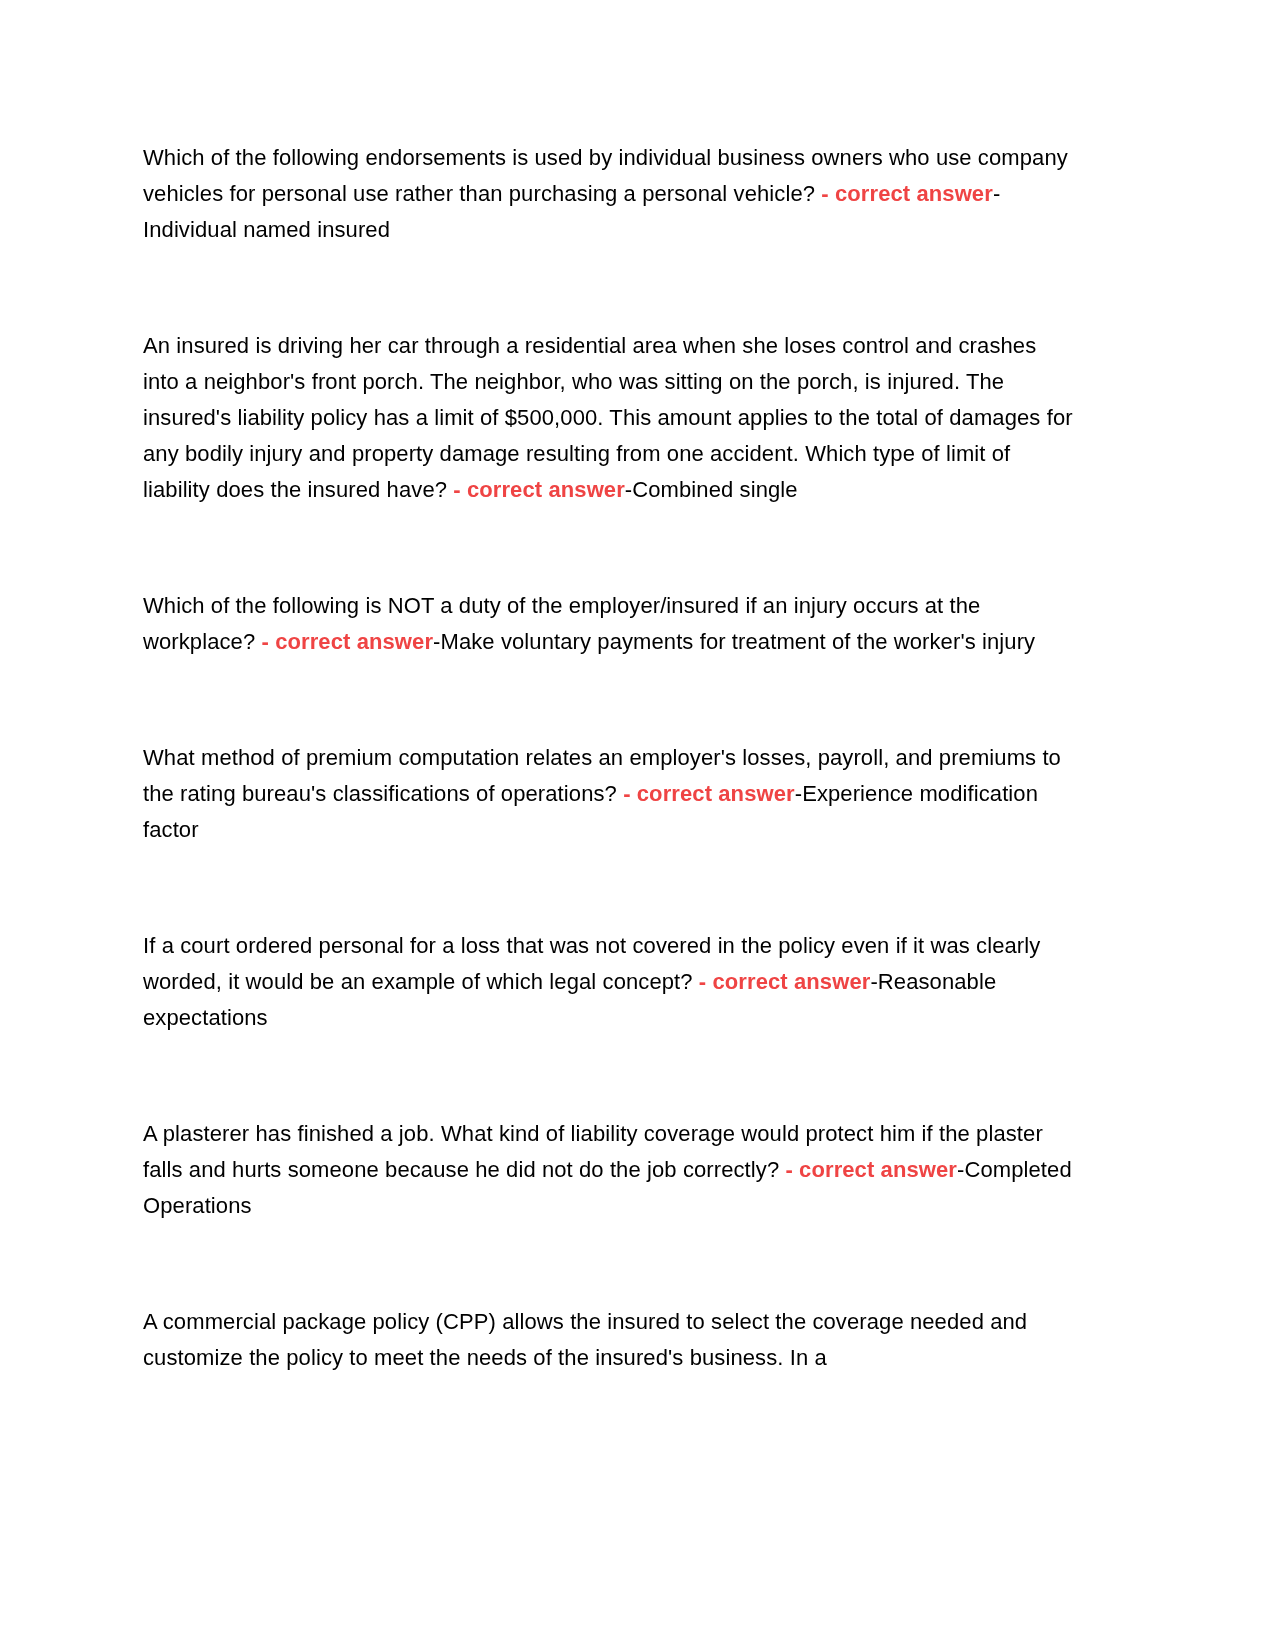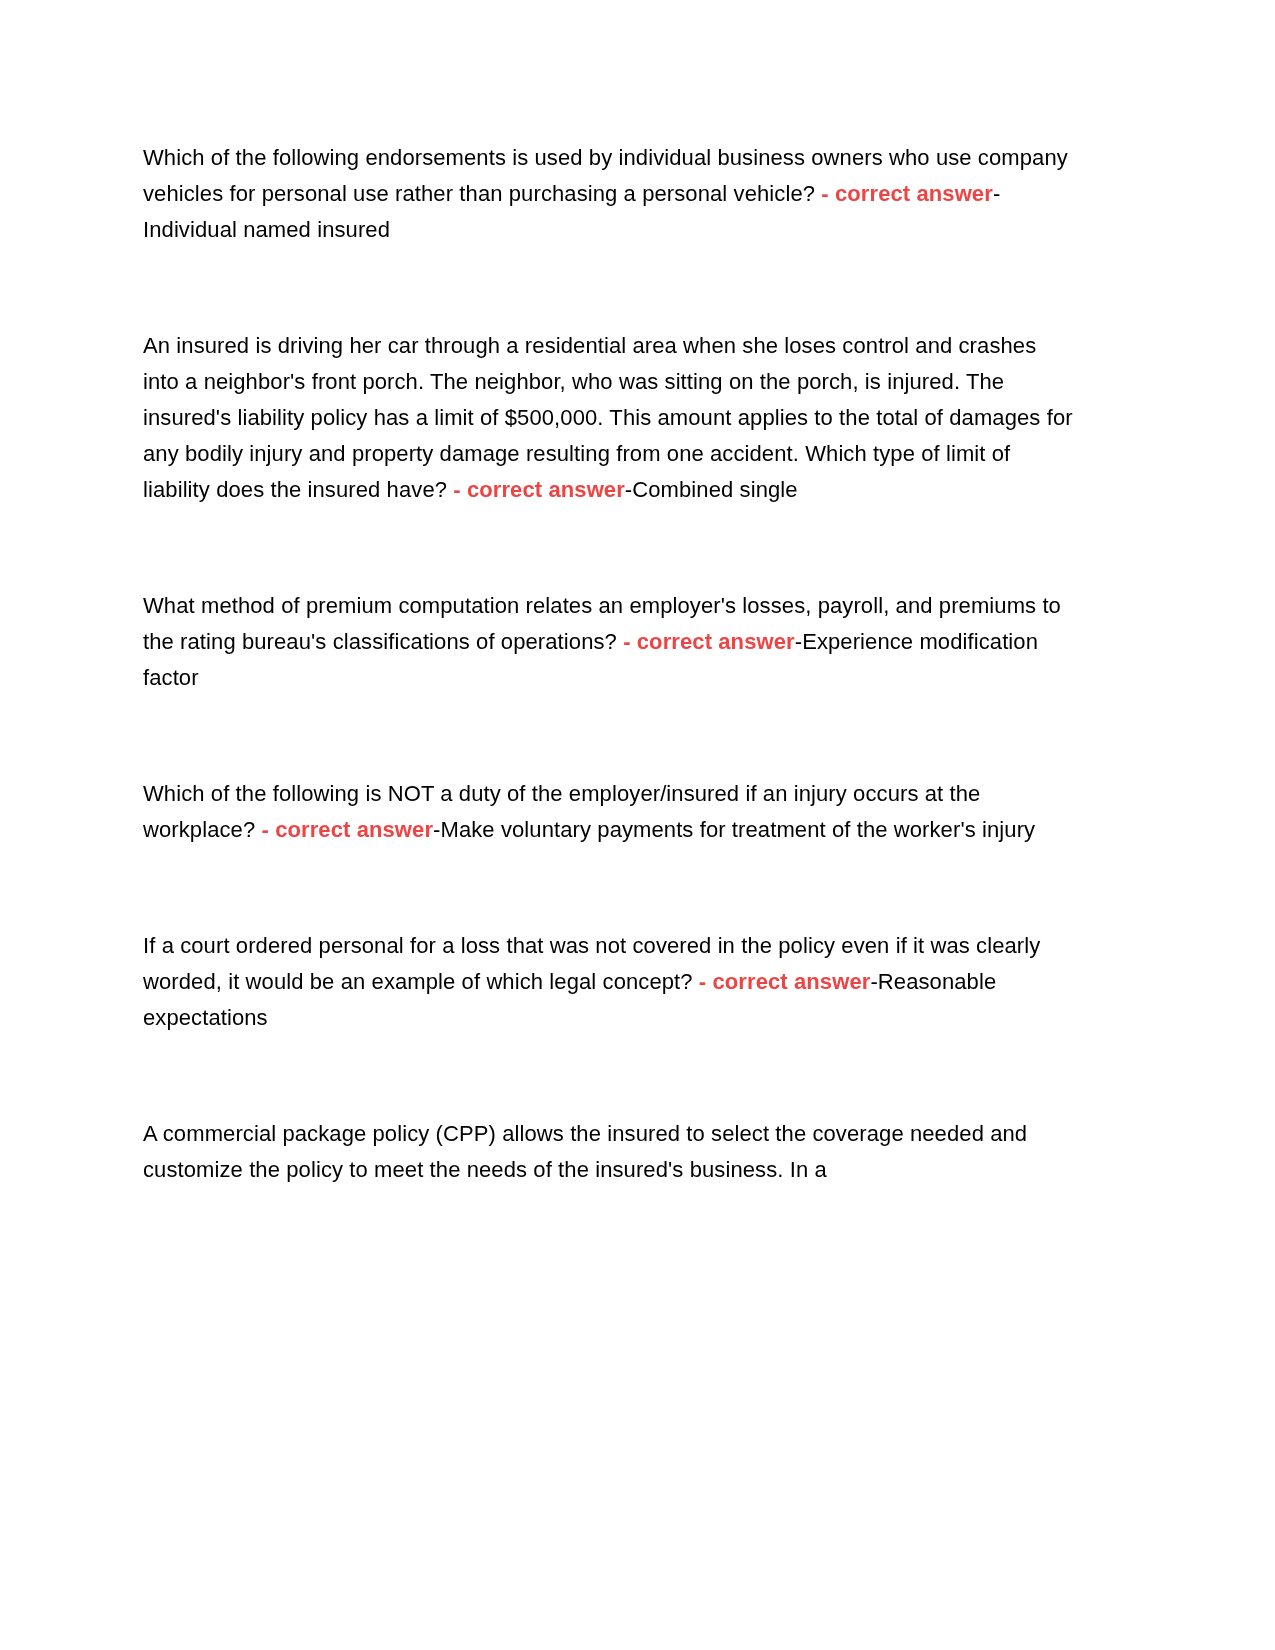--- a/index.html
+++ b/index.html
@@ -41,18 +41,19 @@
     font-weight: 700;
   }
 </style>
 </head>
 <body>
 
 <div class="page">
   <div class="content" id="content">
       <p class="para"><span class="normal">Which of the following endorsements is used by individual business owners who use company vehicles for personal use rather than purchasing a personal vehicle? </span><span class="answer">- correct answer</span><span class="normal">-Individual named insured</span></p>
       <p class="para"><span class="normal">An insured is driving her car through a residential area when she loses control and crashes into a neighbor's front porch. The neighbor, who was sitting on the porch, is injured. The insured's liability policy has a limit of $500,000. This amount applies to the total of damages for any bodily injury and property damage resulting from one accident. Which type of limit of liability does the insured have? </span><span class="answer">- correct answer</span><span class="normal">-Combined single</span></p>
+      <p class="para"><span class="normal">Which of the following is NOT a duty of the employer/insured if an injury occurs at the workplace? </span><span class="answer">- correct answer</span><span class="normal">-Make voluntary payments for treatment of the worker's injury</span></p>
       <p class="para"><span class="normal">What method of premium computation relates an employer's losses, payroll, and premiums to the rating bureau's classifications of operations? </span><span class="answer">- correct answer</span><span class="normal">-Experience modification factor</span></p>
-      <p class="para"><span class="normal">Which of the following is NOT a duty of the employer/insured if an injury occurs at the workplace? </span><span class="answer">- correct answer</span><span class="normal">-Make voluntary payments for treatment of the worker's injury</span></p>
       <p class="para"><span class="normal">If a court ordered personal for a loss that was not covered in the policy even if it was clearly worded, it would be an example of which legal concept? </span><span class="answer">- correct answer</span><span class="normal">-Reasonable expectations</span></p>
+      <p class="para"><span class="normal">A plasterer has finished a job. What kind of liability coverage would protect him if the plaster falls and hurts someone because he did not do the job correctly? </span><span class="answer">- correct answer</span><span class="normal">-Completed Operations</span></p>
       <p class="para"><span class="normal">A commercial package policy (CPP) allows the insured to select the coverage needed and customize the policy to meet the needs of the insured's business. In a</span></p>
     </div>
 </div>
 
 </body></html>

